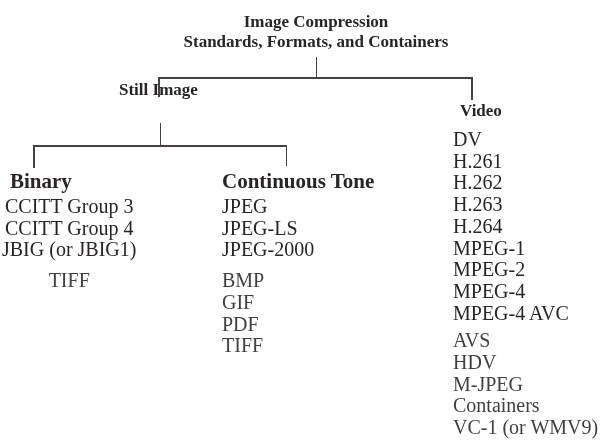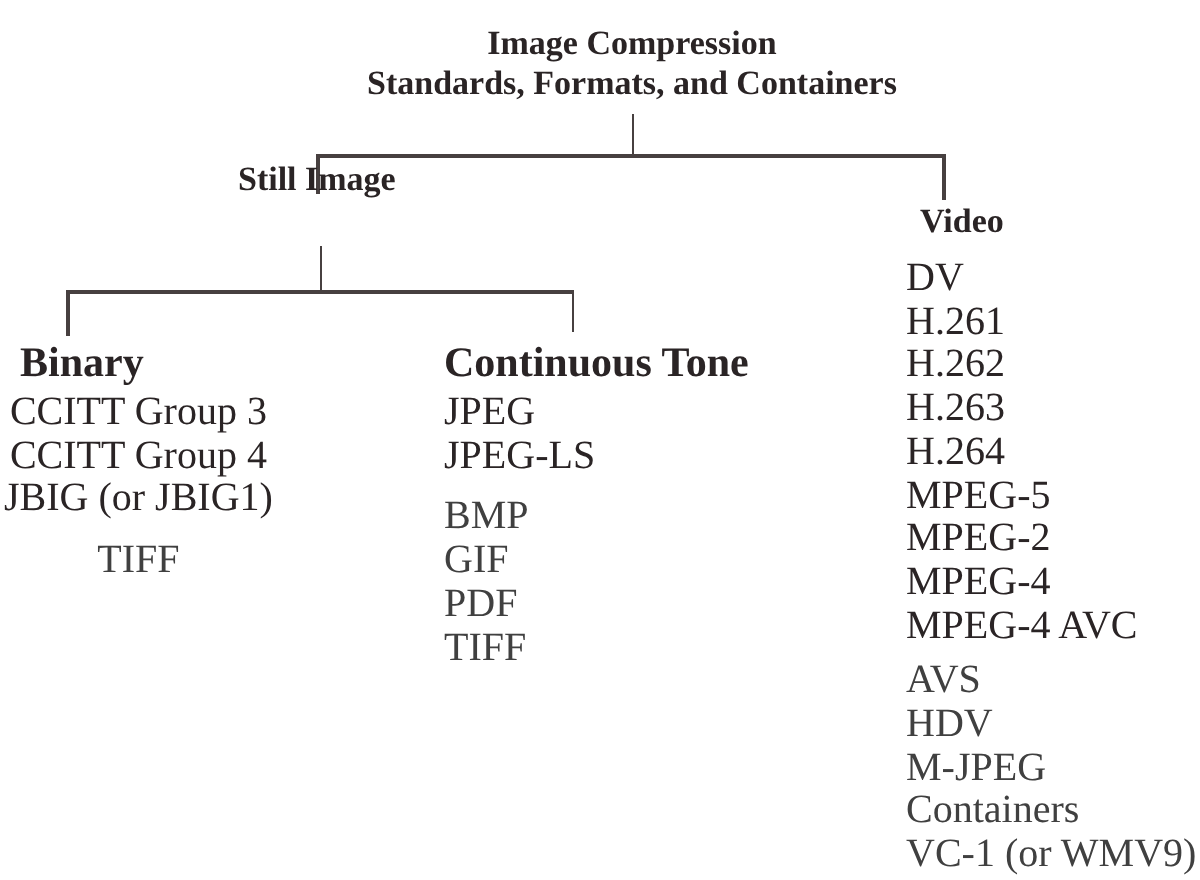--- a/index.html
+++ b/index.html
@@ -86,33 +86,34 @@
   <div class="list" style="left:2px; top:196px;text-align:center;">
     <div class="item">CCITT Group 3</div>
     <div class="item">CCITT Group 4</div>
     <div class="item">JBIG (or JBIG1)</div>
     <div class="item gray gap">TIFF</div>
   </div>
 
   <div class="list" style="left:222px; top:196px;">
     <div class="item">JPEG</div>
     <div class="item">JPEG-LS</div>
+    <div class="item">JPEG-2000</div>
     <div class="item gray gap">BMP</div>
     <div class="item gray">GIF</div>
     <div class="item gray">PDF</div>
     <div class="item gray">TIFF</div>
   </div>
 
   <div class="list" style="left:453px; top:129px;">
     <div class="item">DV</div>
     <div class="item">H.261</div>
     <div class="item">H.262</div>
     <div class="item">H.263</div>
     <div class="item">H.264</div>
-    <div class="item">MPEG-5</div>
+    <div class="item">MPEG-1</div>
     <div class="item">MPEG-2</div>
     <div class="item">MPEG-4</div>
     <div class="item">MPEG-4 AVC</div>
     <div class="item gray gap-sm">AVS</div>
     <div class="item gray">HDV</div>
     <div class="item gray">M-JPEG</div>
     <div class="item gray">Containers</div>
     <div class="item gray">VC-1 (or WMV9)</div>
   </div>
 

